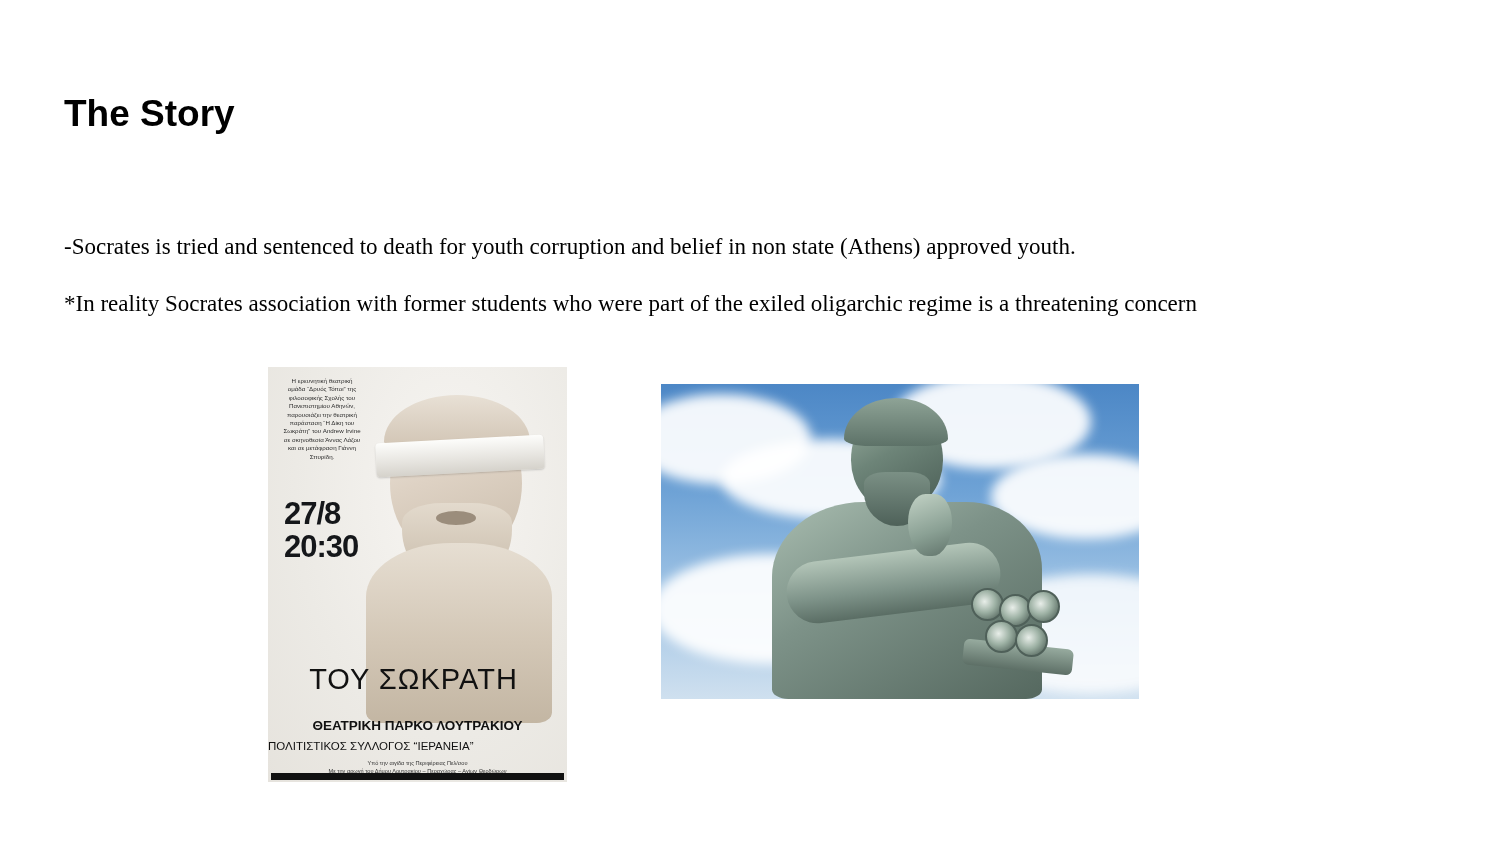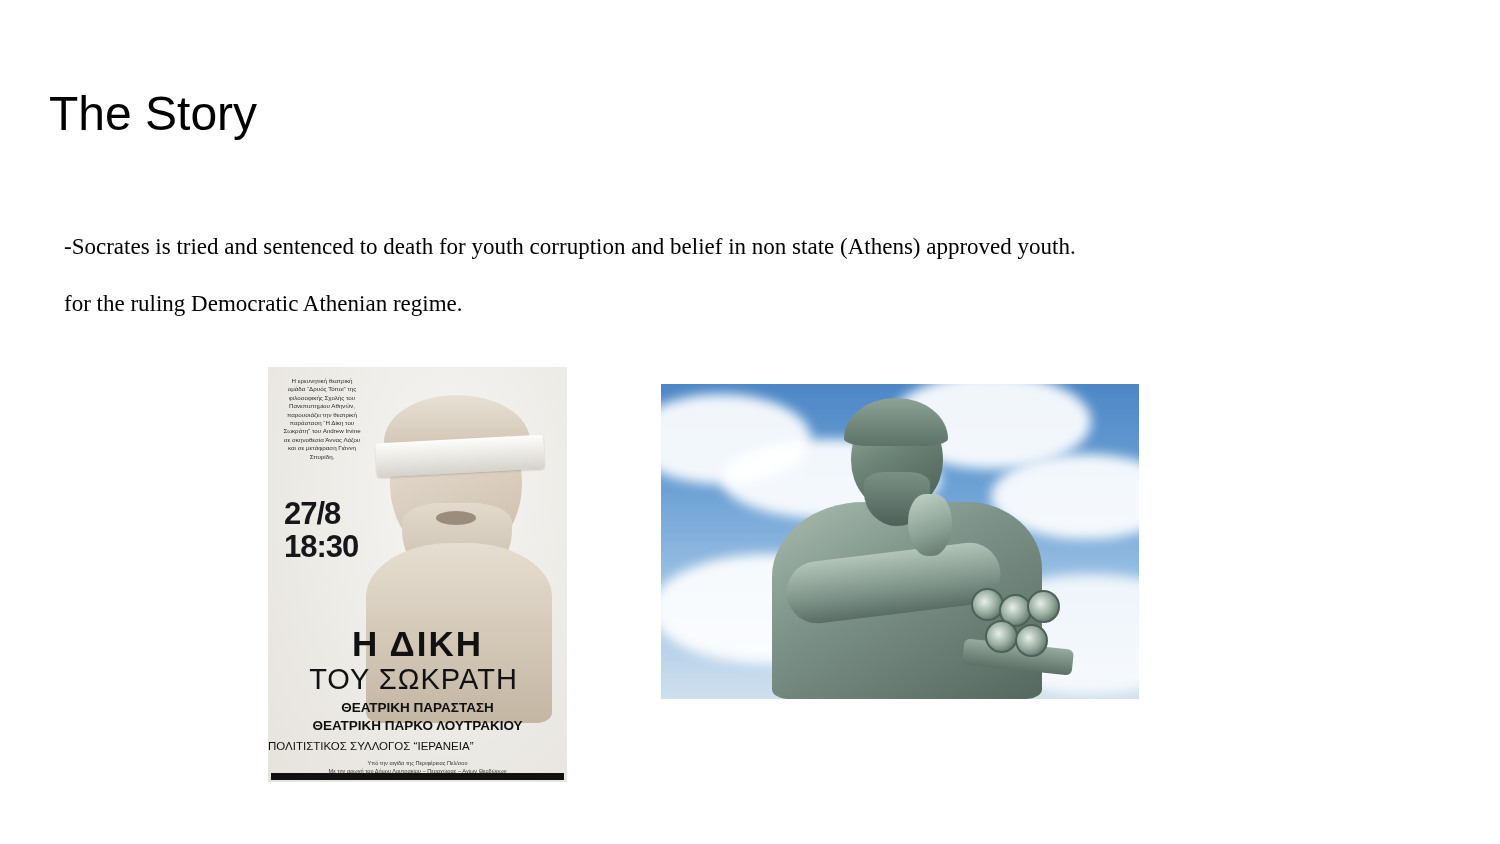--- a/index.html
+++ b/index.html
@@ -14,27 +14,27 @@
     overflow: hidden;
     font-family: "Liberation Serif", serif;
   }
   .slide {
     position: absolute;
     inset: 0;
     background: #ffffff;
   }
   .slide-title {
     position: absolute;
-    left: 49px;
+    left: 64px;
     top: 84px;
     font-family: "Liberation Sans", sans-serif;
-    font-size: 48px;
+    font-size: 37px;
     line-height: 60px;
     color: #000000;
-    font-weight: 400;
+    font-weight: 700;
     letter-spacing: 0px;
   }
   .body-text {
     position: absolute;
     left: 64px;
     top: 218px;
     width: 1380px;
     font-family: "Liberation Serif", serif;
     font-size: 23px;
     line-height: 57px;
@@ -352,45 +352,43 @@
 </style>
 </head>
 <body>
 
 <div class="slide">
 
   <div class="slide-title">The Story</div>
 
   <div class="body-text">
     <p>-Socrates is tried and sentenced to death for youth corruption and belief in non state (Athens) approved youth.</p>
-    <p>for the ruling Democratic Athenian regime.</p>
+    <p>*In reality Socrates association with former students who were part of the exiled oligarchic regime is a threatening concern</p>
   </div>
 
   <div class="poster">
     <div class="poster-inner"></div>
 
     <div class="bust">
       <div class="bust-head"></div>
       <div class="bust-hair"></div>
       <div class="bust-beard"></div>
       <div class="bust-mouth"></div>
       <div class="blindfold"></div>
       <div class="bust-body"></div>
     </div>
 
     <div class="poster-caption">Η ερευνητική θεατρική ομάδα “Δρυός Τόποι” της φιλοσοφικής Σχολής του Πανεπιστημίου Αθηνών, παρουσιάζει την θεατρική παράσταση “Η Δίκη του Σωκράτη” του Andrew Irvine σε σκηνοθεσία Άννας Λάζου και σε μετάφραση Γιάννη Σπυρίδη.</div>
 
     <div class="poster-date">
       <div>27/8</div>
-      <div>18:30</div>
+      <div>20:30</div>
     </div>
 
-    <div class="poster-title1">Η ΔΙΚΗ</div>
     <div class="poster-title2">ΤΟΥ ΣΩΚΡΑΤΗ</div>
-    <div class="poster-sub1">ΘΕΑΤΡΙΚΗ ΠΑΡΑΣΤΑΣΗ</div>
     <div class="poster-sub2">ΘΕΑΤΡΙΚΗ ΠΑΡΚΟ ΛΟΥΤΡΑΚΙΟΥ</div>
     <div class="poster-sub3">ΠΟΛΙΤΙΣΤΙΚΟΣ ΣΥΛΛΟΓΟΣ “ΙΕΡΑΝΕΙΑ”</div>
     <div class="poster-fine1">Υπό την αιγίδα της Περιφέρειας Πελ/σου</div>
     <div class="poster-fine2">Με την αρωγή του Δήμου Λουτρακίου – Περαχώρας – Αγίων Θεοδώρων</div>
     <div class="poster-bar"></div>
   </div>
 
   <div class="statue-photo">
     <div class="cloud c1"></div>
     <div class="cloud c2"></div>

